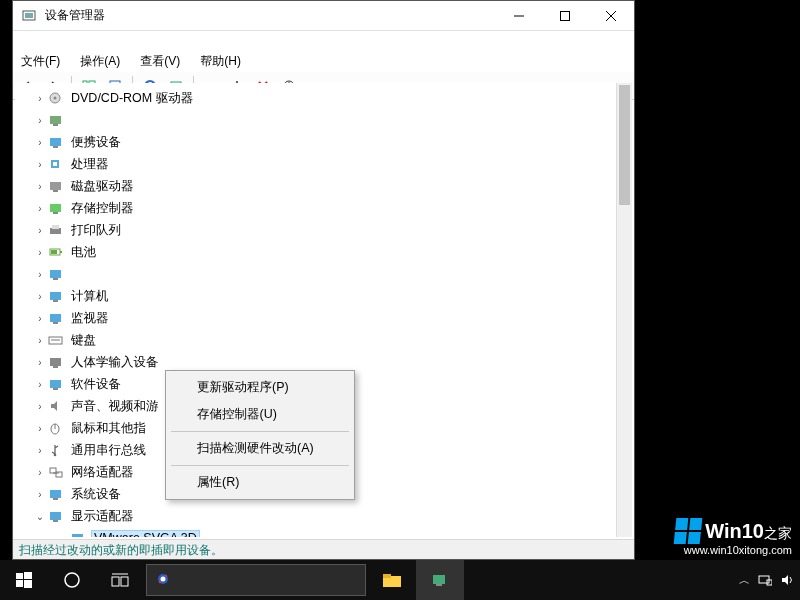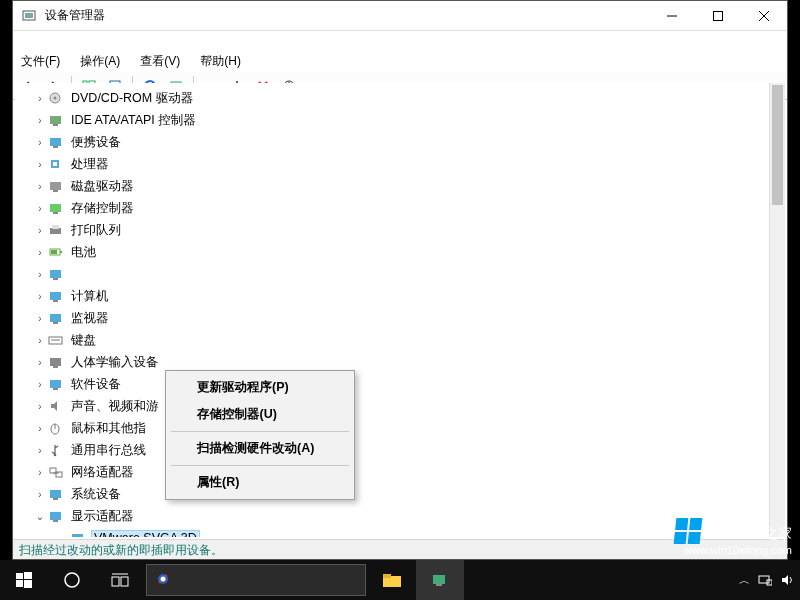--- a/index.html
+++ b/index.html
@@ -1,18 +1,18 @@
 <!DOCTYPE html>
 <html><head>
 <meta charset="utf-8">
 <style>
 * { box-sizing: border-box; margin: 0; padding: 0; font-family: "Microsoft YaHei", "Segoe UI", sans-serif; }
 body { width: 800px; height: 600px; background: #000; overflow: hidden; position: relative; }
 
-.window { position: absolute; left: 12px; top: 0; width: 776px; height: 560px; background: #fff; border: 1px solid #555; }
+.window { position: absolute; left: 12px; top: 0; width: 623px; height: 560px; background: #fff; border: 1px solid #555; }
 
 .titlebar { height: 30px; display: flex; align-items: center; background: #fff; border-bottom: 1px solid #e0e0e0; }
 .titlebar .title-icon { width: 20px; height: 16px; margin: 0 6px; display:flex; align-items:center; justify-content:center;}
 .titlebar .title-text { flex: 1; font-size: 12px; color: #000; }
 .titlebar .winbtns { display: flex; }
 .titlebar .winbtn { width: 46px; height: 30px; display: flex; align-items: center; justify-content: center; font-size: 11px; color:#222;}
 
 .menubar { height: 22px; display: flex; align-items: center; padding: 0 4px; background: #fff; font-size: 12px; gap: 12px; margin-top: 19px; }
 .menubar span { padding: 2px 4px; }
 
@@ -28,21 +28,21 @@
 .tree-row .expander { width: 14px; text-align:center; color:#555; font-size:10px; cursor:default;}
 .tree-row .icon { width: 18px; height: 16px; margin-right: 4px; display:flex; align-items:center; justify-content:center;}
 .tree-row.child { padding-left: 36px; }
 .tree-row.selected { }
 .tree-row.selected .label { background: #cce8ff; border:1px solid #99d1ff; padding:0 2px;}
 .label { padding: 1px 2px; }
 
 .statusbar { position: absolute; bottom: 0; left: 0; right: 0; height: 20px; background: #f0f0f0; border-top: 1px solid #d8d8d8; font-size: 12px; padding: 2px 6px; color:#0f766e;}
 
 .context-menu { position: absolute; left: 165px; top: 370px; width: 190px; background: #f2f2f2; border: 1px solid #a0a0a0; box-shadow: 3px 3px 6px rgba(0,0,0,0.25); padding: 3px; font-size: 12.5px; z-index:50;}
-.context-menu .mitem { padding: 5px 20px 5px 28px; color: #000; font-weight: bold; }
+.context-menu .mitem { padding: 5px 20px 5px 28px; color: #000; }
 .context-menu .msep { height: 1px; background: #c8c8c8; margin: 3px 2px; }
 
 .taskbar { position: absolute; left: 0; bottom: 0; width: 800px; height: 40px; background: #101010; display: flex; align-items: center; }
 .taskbar .tb-btn { width: 48px; height: 40px; display: flex; align-items: center; justify-content: center; color:#fff; font-size:16px;}
 .taskbar .search { flex: 0 0 220px; height: 32px; background: #2b2b2b; margin: 0 2px; display:flex; align-items:center; padding:0 8px; color:#aaa; font-size:12px; border:1px solid #555;}
 .taskbar .tray { margin-left: auto; display:flex; align-items:center; gap:8px; color:#fff; font-size:11px; padding-right:6px;}
 
 .watermark { position:absolute; right:8px; bottom:44px; color:#fff; font-size:11px; text-align:right; z-index:5;}
 .watermark .big { font-size:20px; font-weight:bold; display:flex; align-items:center; justify-content:flex-end; gap:4px;}
 .winlogo { display:inline-grid; grid-template-columns:12px 12px; grid-template-rows:12px 12px; gap:2px; transform: skewX(-6deg);}
@@ -169,21 +169,20 @@
           <span class="label">DVD/CD-ROM 驱动器</span>
         </div>
         <div class="tree-row">
           <span class="expander">›</span>
           <span class="icon">
             <svg width="16" height="14">
               <rect x="2" y="3" width="11" height="8" fill="#7a7"></rect>
               <rect x="5" y="11" width="5" height="2" fill="#888"></rect>
             </svg>
           </span>
-          <span class="label">IDE ATA/ATAPI 控制器</span>
         </div>
         <div class="tree-row">
           <span class="expander">›</span>
           <span class="icon">
             <svg width="16" height="14">
               <rect x="2" y="3" width="11" height="8" fill="#5ad"></rect>
               <rect x="5" y="11" width="5" height="2" fill="#888"></rect>
             </svg>
           </span>
           <span class="label">便携设备</span>

